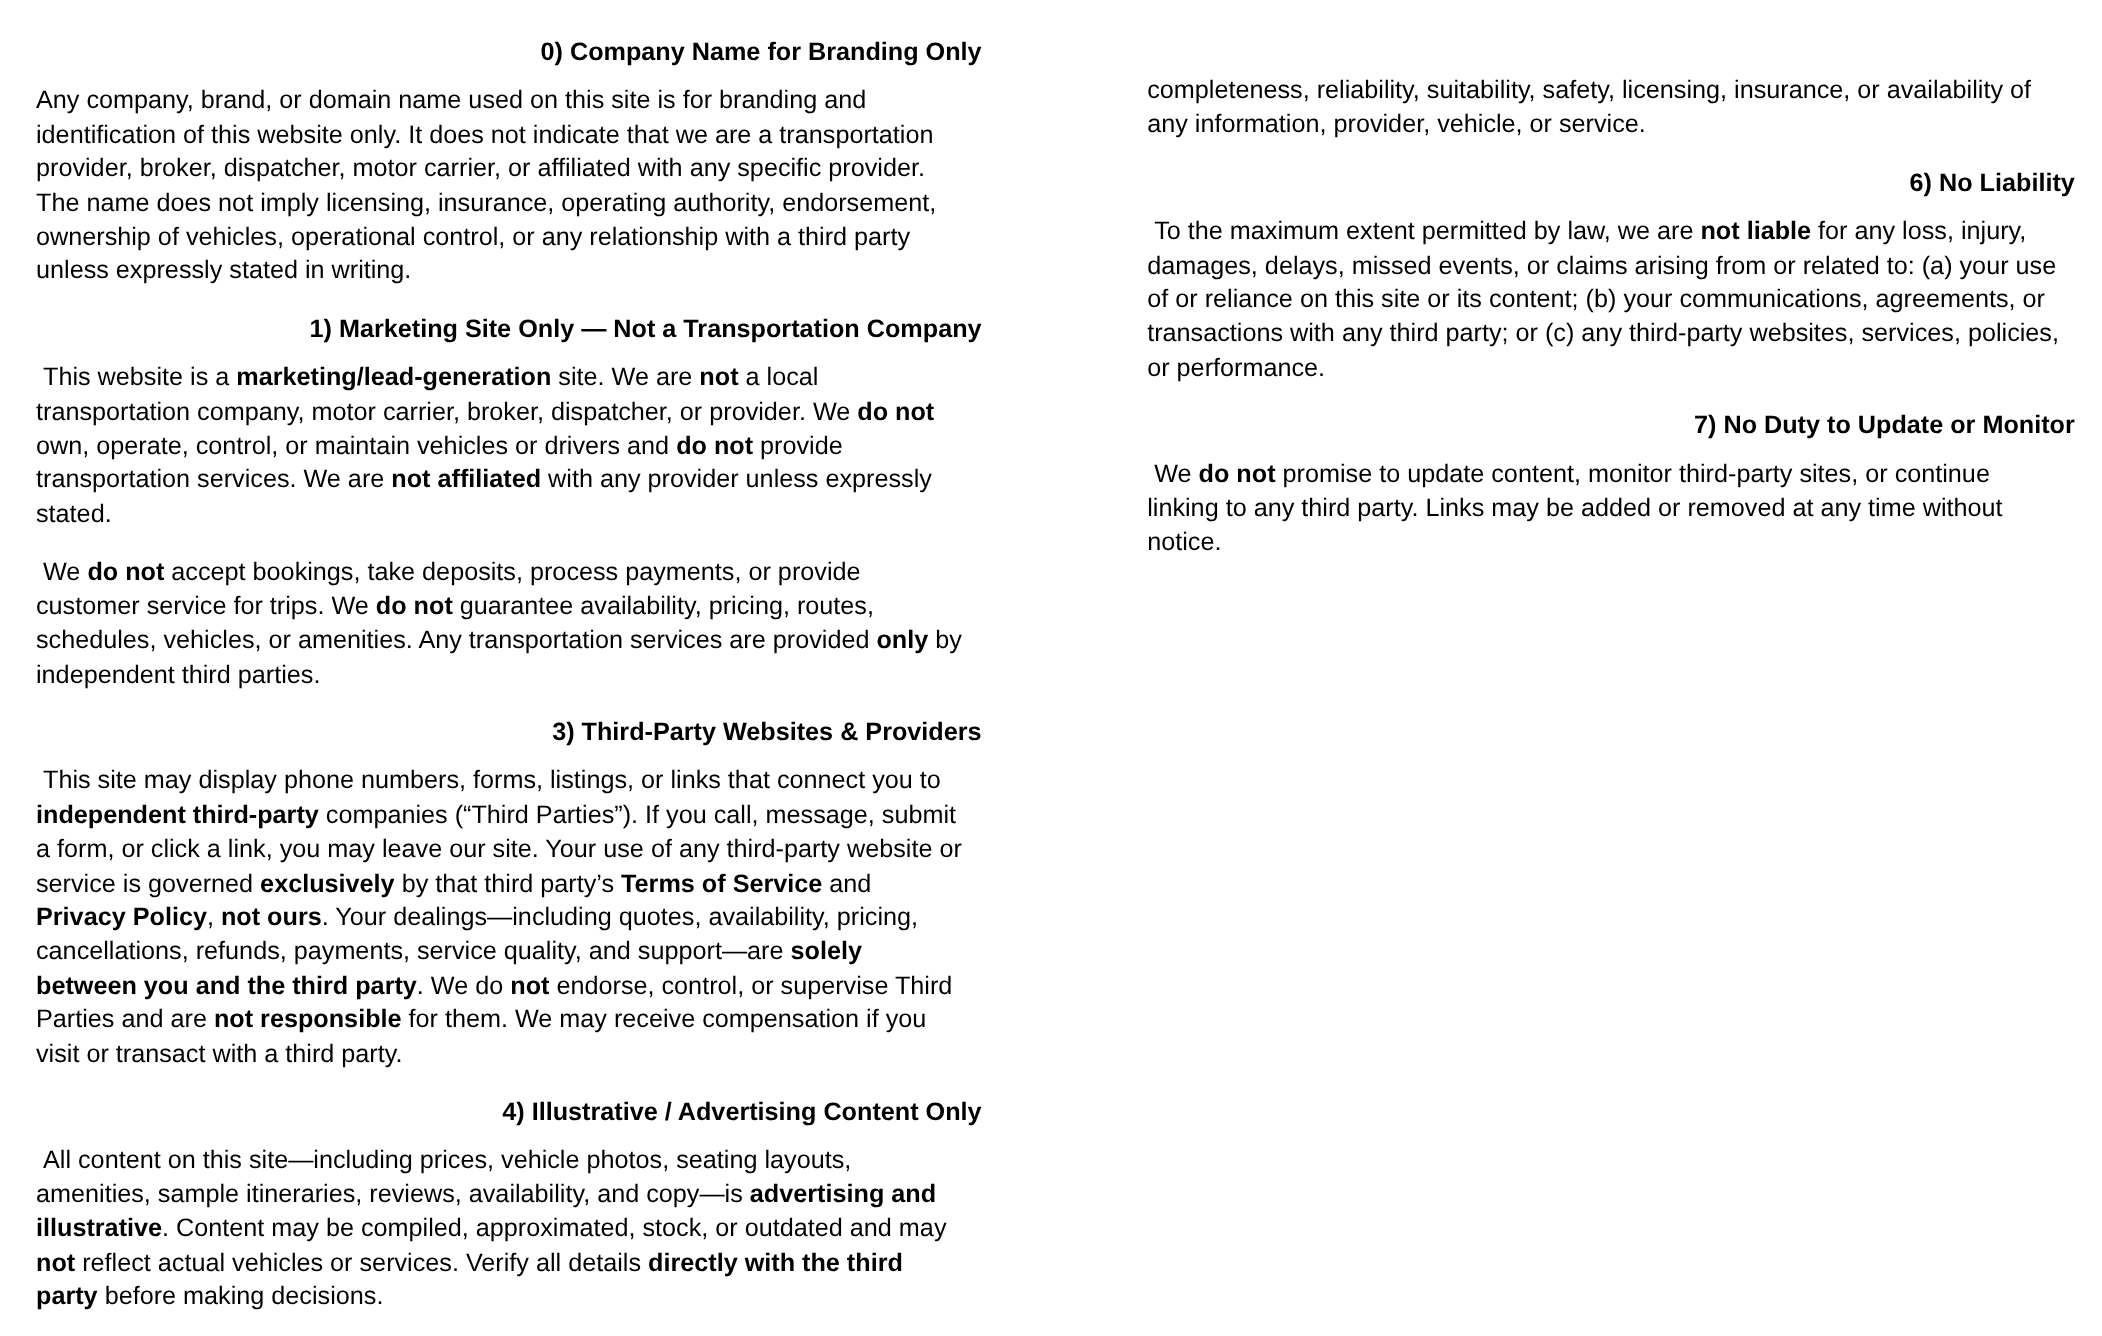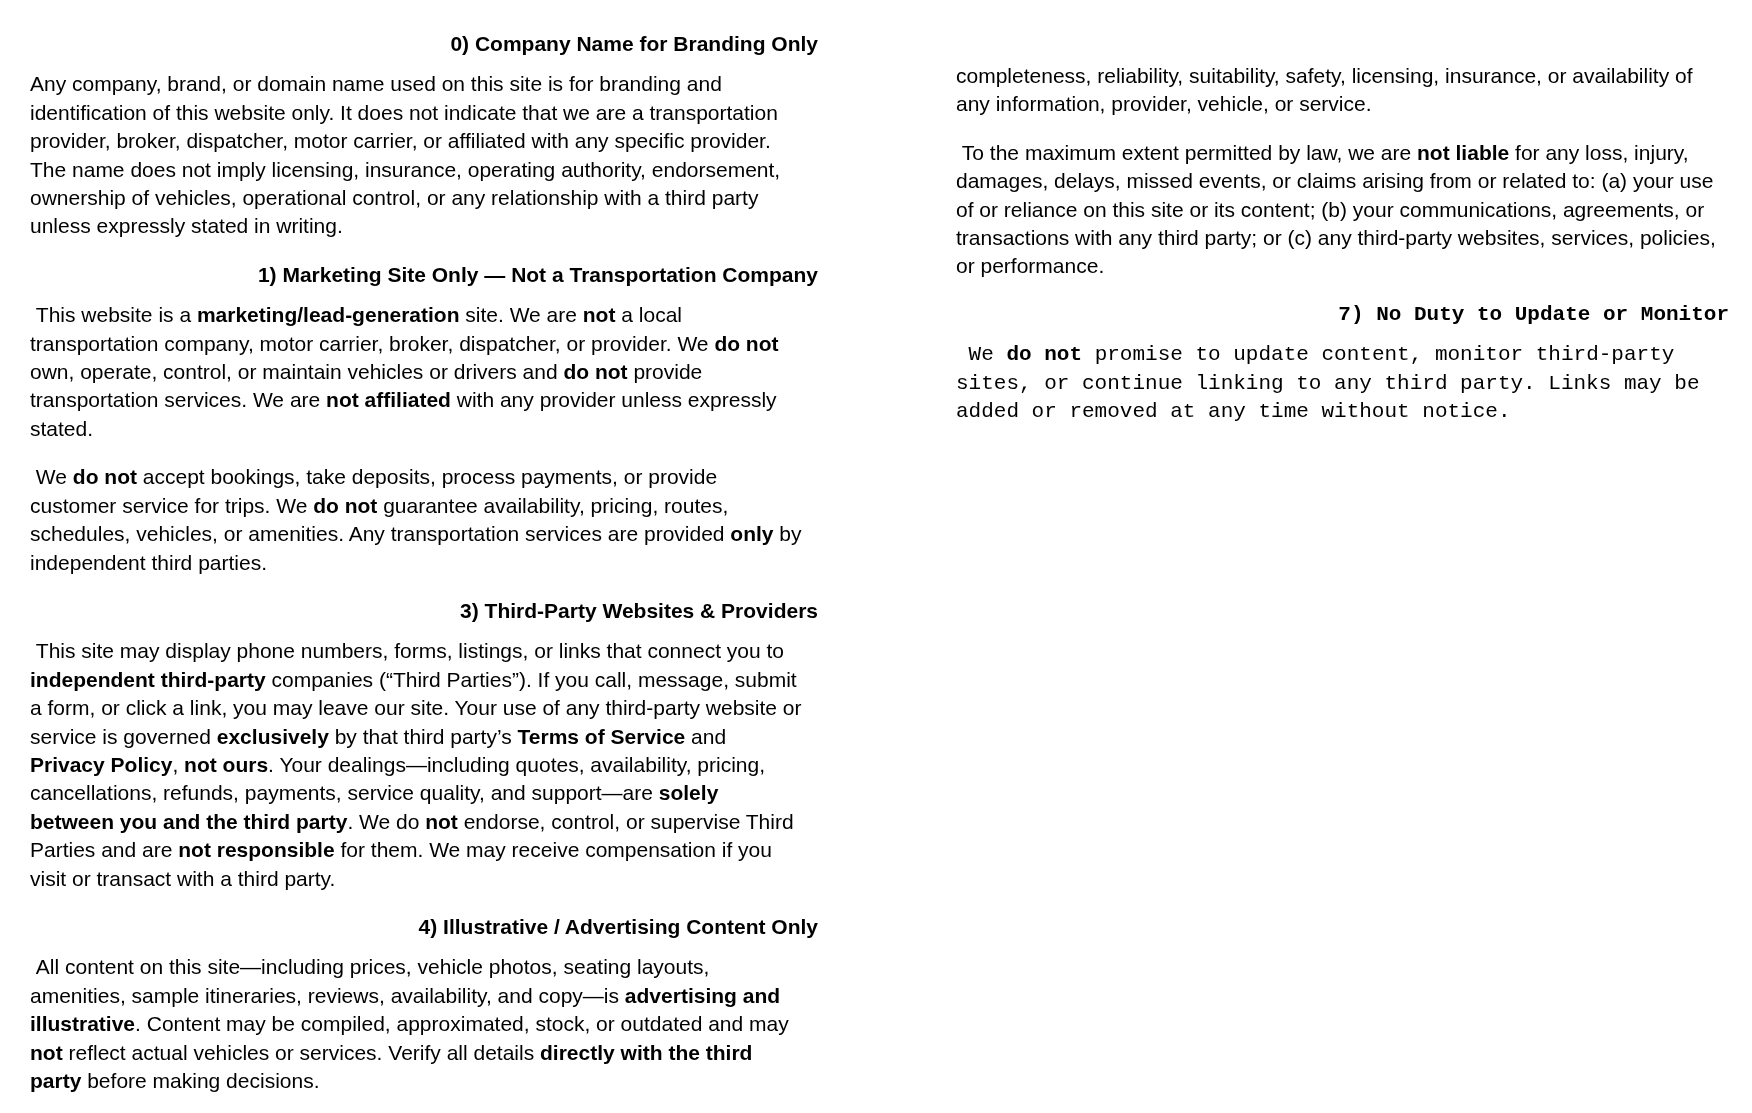--- a/index.html
+++ b/index.html
@@ -23,21 +23,21 @@
     padding: 30px 0 0 18px;
   }
   .col { flex: 0 0 auto; }
   .col-left { width: 800px; }
   .col-right {
     width: 785px;
     margin-left: 126px;
     padding-top: 20px;
   }
   .block { margin: 0 0 20px 0; }
-  .block:last-child { margin-bottom: 0; font-family: Liberation Mono, monospace; }
+  .block:last-child { margin-bottom: 0; }
   .heading {
     margin: 0;
     font-size: inherit;
     line-height: inherit;
     font-weight: 700;
     text-align: right;
   }
   .body {
     margin: 12px;
     white-space: pre-wrap;
@@ -79,20 +79,21 @@
     <p class="body"><span> This site and its content are provided </span><strong>“as is”</strong><span> and </span><strong>“as available.”</strong><span> We make </span><strong>no representations or warranties</strong></p>
   </section>
 </div>
   <div class="col col-right">
   <section class="block">
 
     <p class="body"><span>completeness, reliability, suitability, safety, licensing, insurance, or availability of any information, provider, vehicle, or service.</span></p>
   </section>
 
   <section class="block">
+    <h2 class="heading">6) No Liability</h2>
     <p class="body"><span> To the maximum extent permitted by law, we are </span><strong>not liable</strong><span> for any loss, injury, damages, delays, missed events, or claims arising from or related to: (a) your use of or reliance on this site or its content; (b) your communications, agreements, or transactions with any third party; or (c) any third-party websites, services, policies, or performance.</span></p>
   </section>
 
   <section class="block">
     <h2 class="heading">7) No Duty to Update or Monitor</h2>
     <p class="body"><span> We </span><strong>do not</strong><span> promise to update content, monitor third-party sites, or continue linking to any third party. Links may be added or removed at any time without notice.</span></p>
   </section>
 </div>
 </div>
 

